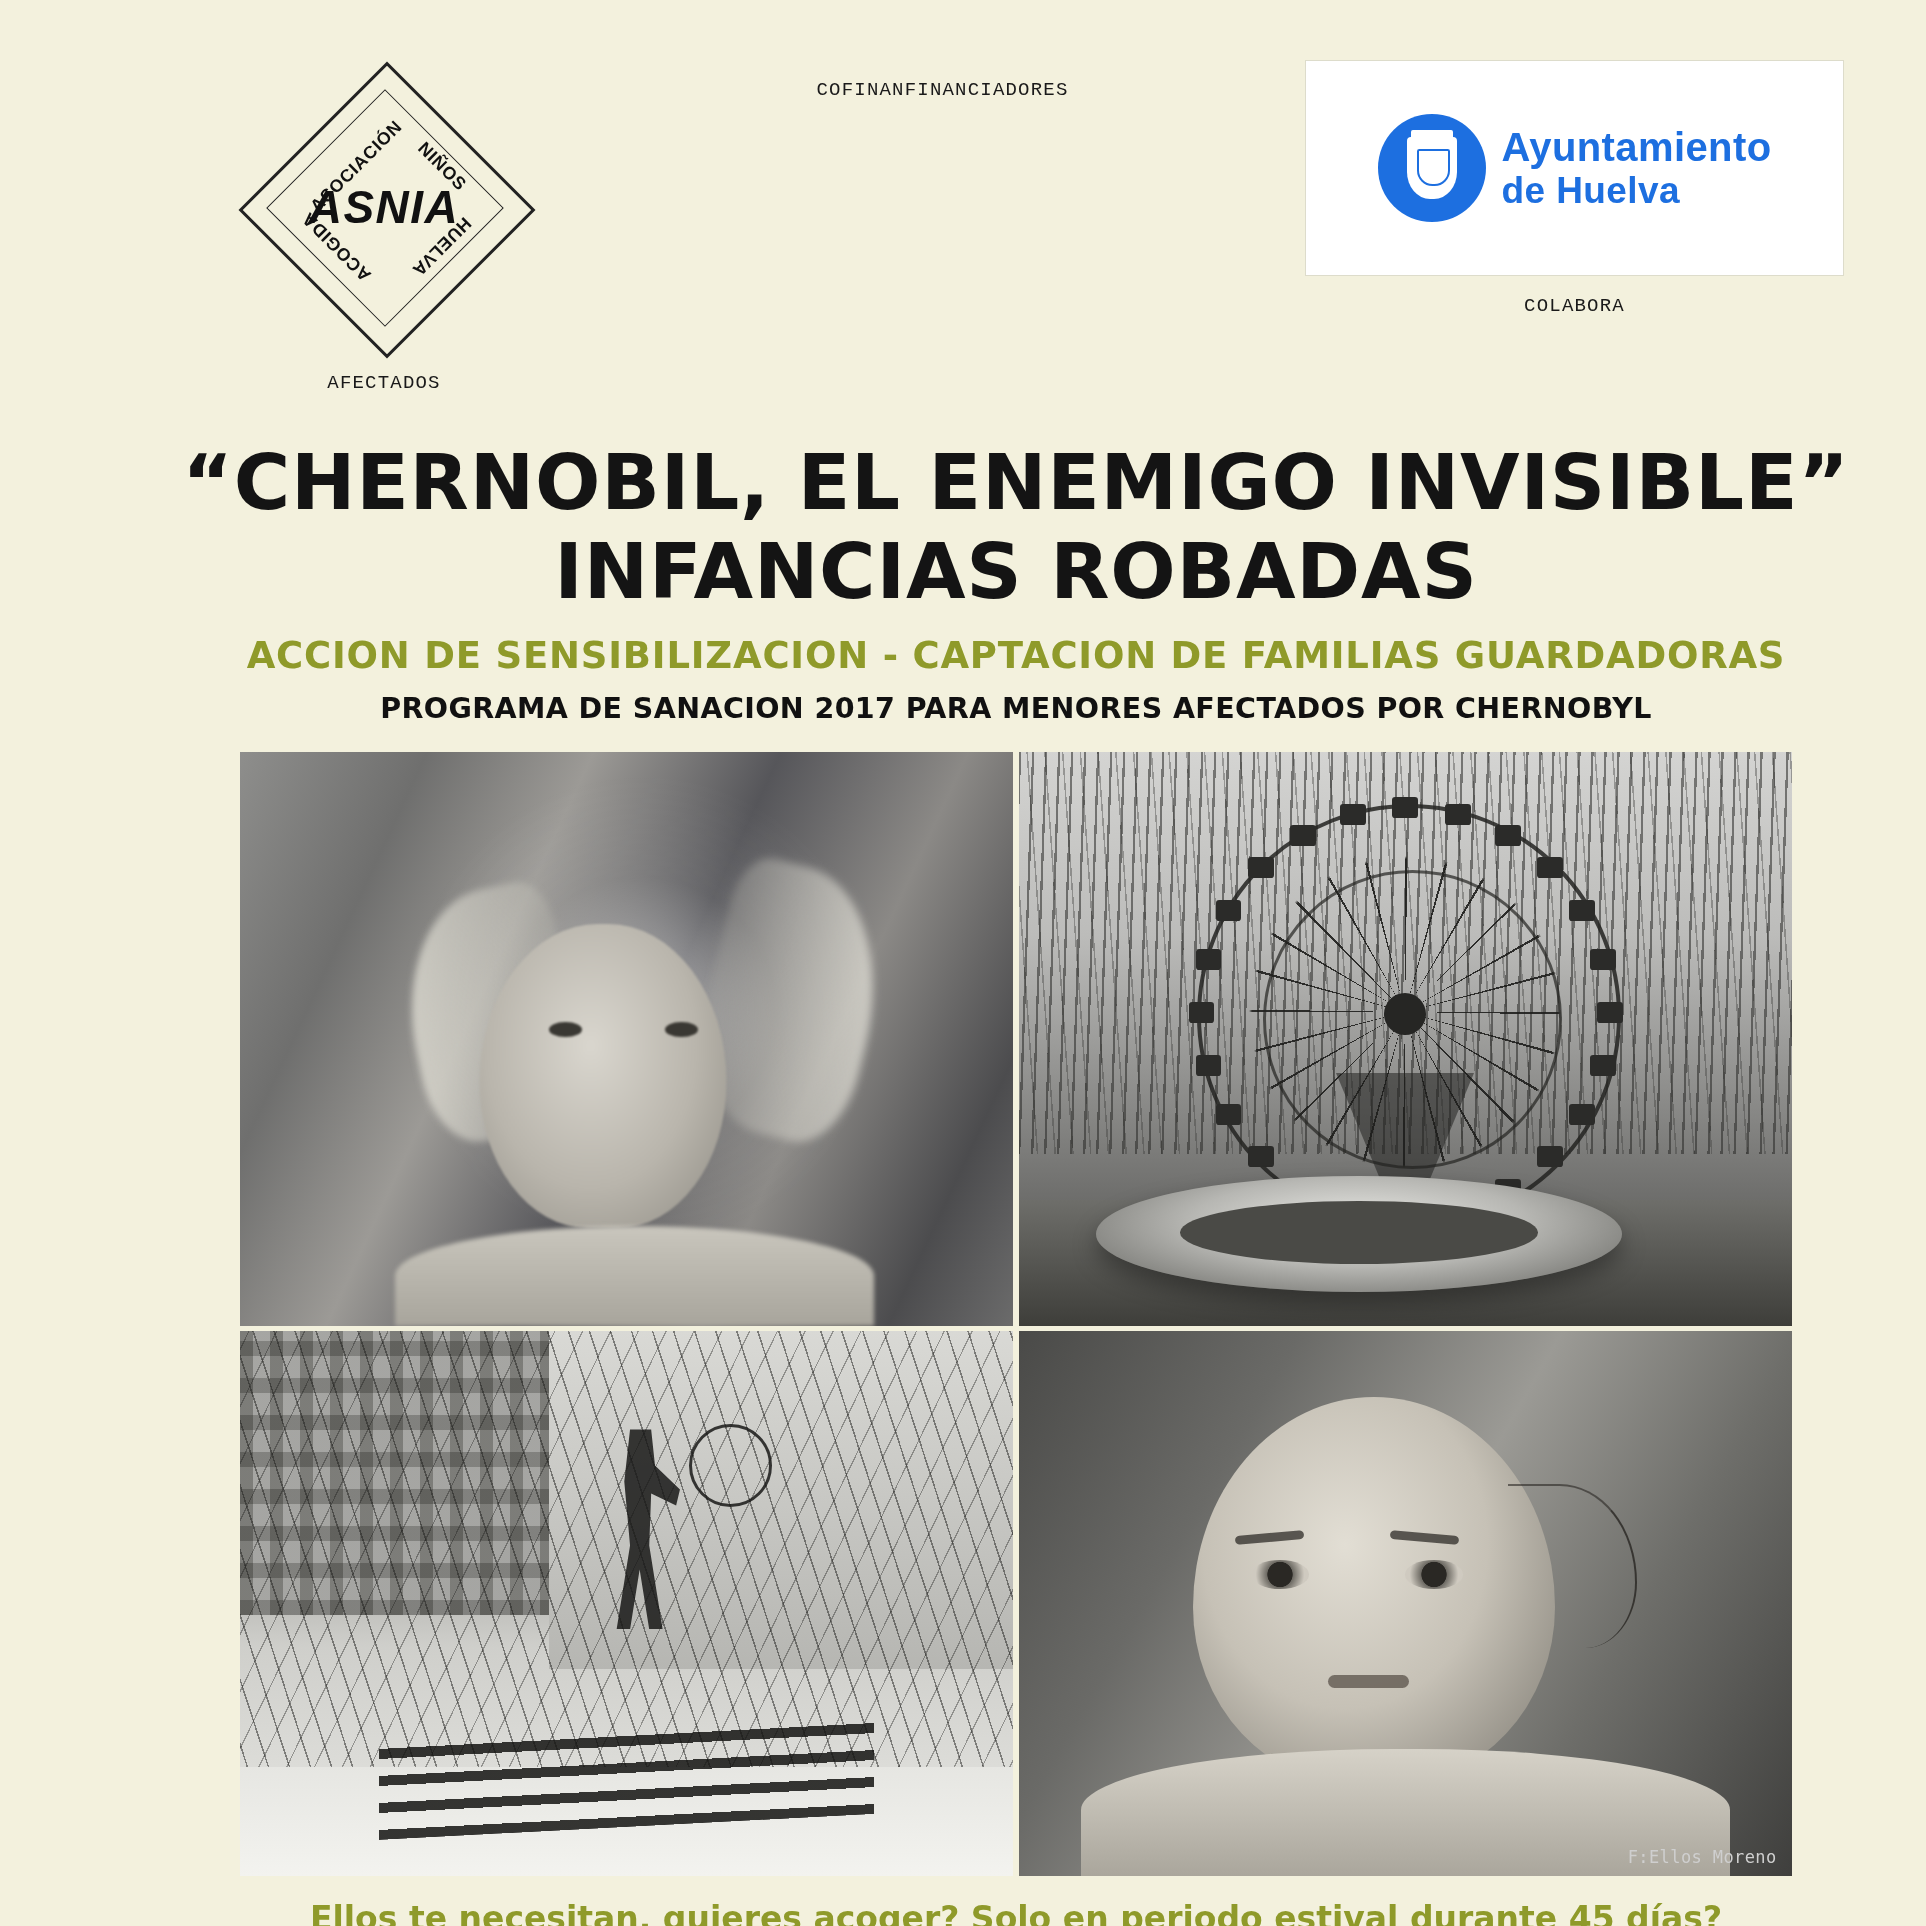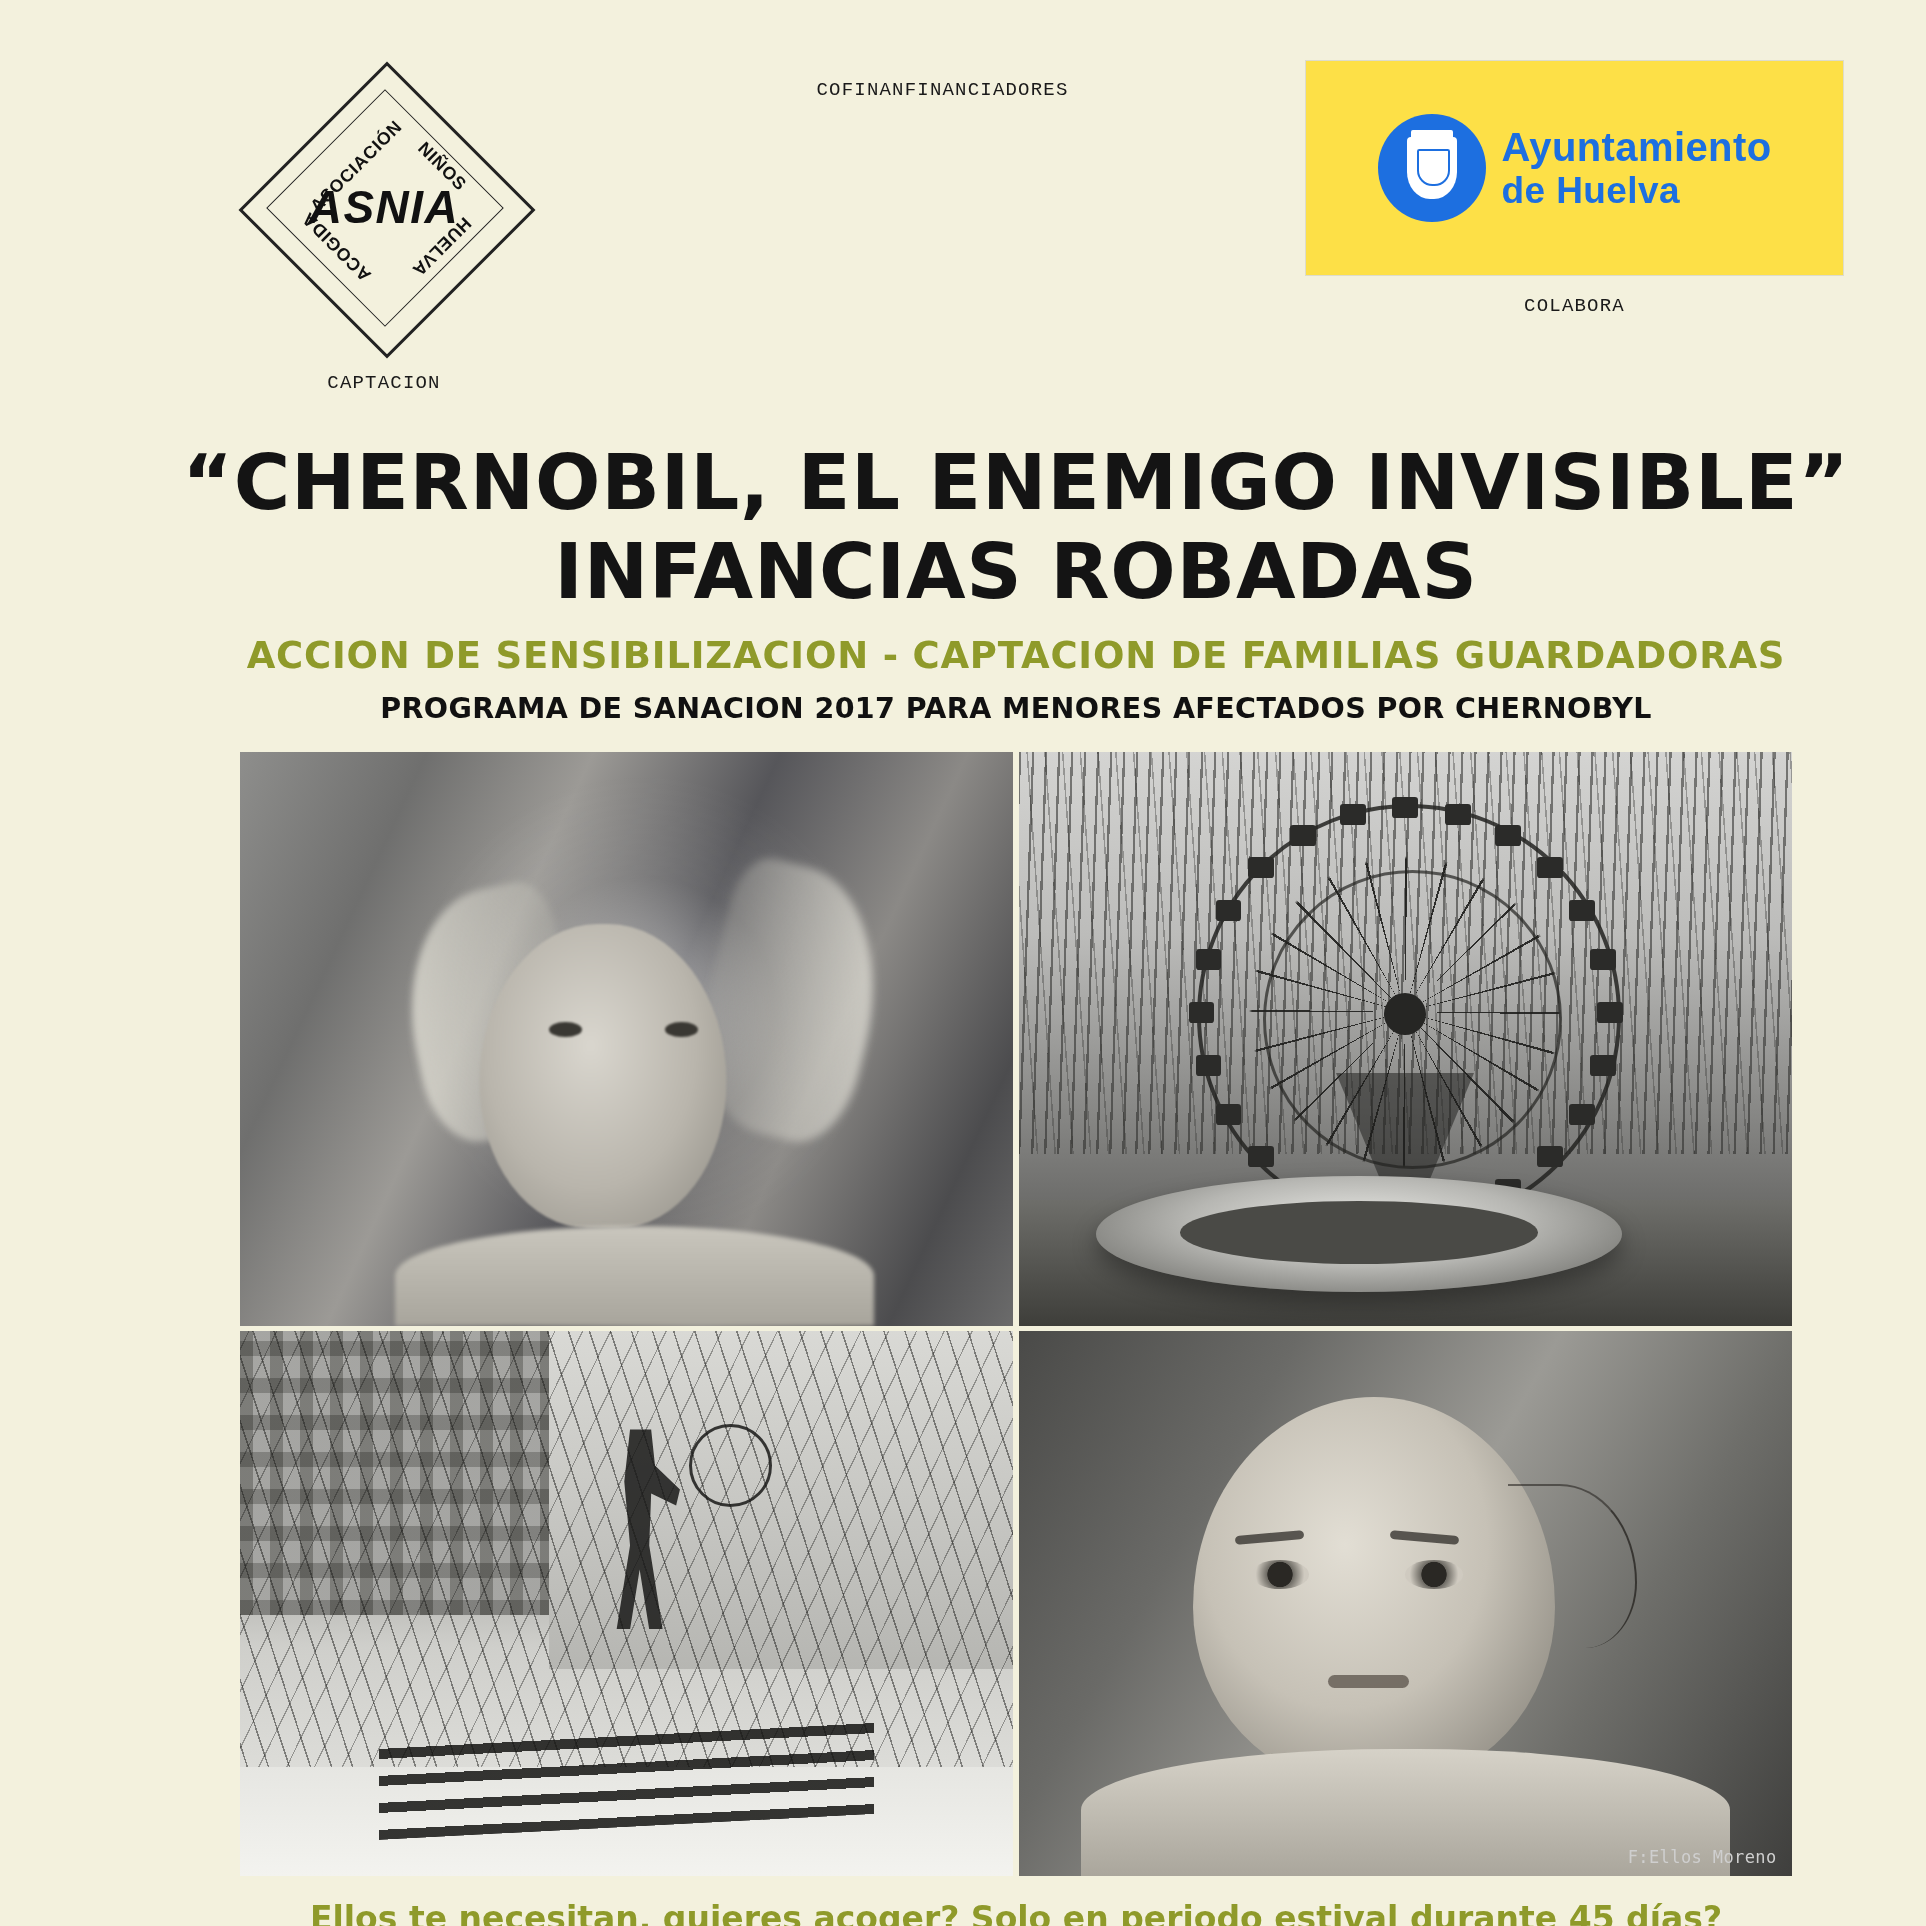--- a/index.html
+++ b/index.html
@@ -162,21 +162,21 @@
     line-height: 0.95;
   }
   .matsa-sub {
     font-size: 18.5px; color: #4a4a4a; letter-spacing: 0.8px; margin-top: 5.4px;
   }
   .matsa-sub .sep { color: #9a9a9a; padding: 0 3.1px; }
 
   
   .ayto-box {
     width: 539px; height: 216px;
-    background: #fde047;
+    background: #ffffff;
     border: 1.2px solid #dddccb;
     display: flex; align-items: center; justify-content: center;
     gap: 16px;
     box-sizing: border-box;
   }
   .ayto-seal {
     width: 108px; height: 108px; border-radius: 50%;
     background: #1d6fe0;
     position: relative;
     flex: 0 0 auto;
@@ -480,21 +480,21 @@
     <div class="logo-col promueve">
       <div class="asnia-wrap">
         <div class="asnia-diamond"></div>
         <div class="asnia-diamond inner"></div>
         <div class="asnia-text">ASNIA</div>
         <div class="asnia-word aw-tl">ASOCIACIÓN</div>
         <div class="asnia-word aw-tr">NIÑOS</div>
         <div class="asnia-word aw-bl">ACOGIDA</div>
         <div class="asnia-word aw-br">HUELVA</div>
       </div>
-      <div class="logo-caption">CAPTACION</div>
+      <div class="logo-caption">AFECTADOS</div>
     </div>
 
     <div class="logo-col cofin">
       <div class="logo-caption">COFINANFINANCIADORES</div>
     </div>
 
     <div class="logo-col colabora">
       <div class="ayto-box">
         <div class="ayto-seal">
           <div class="crown"></div>

